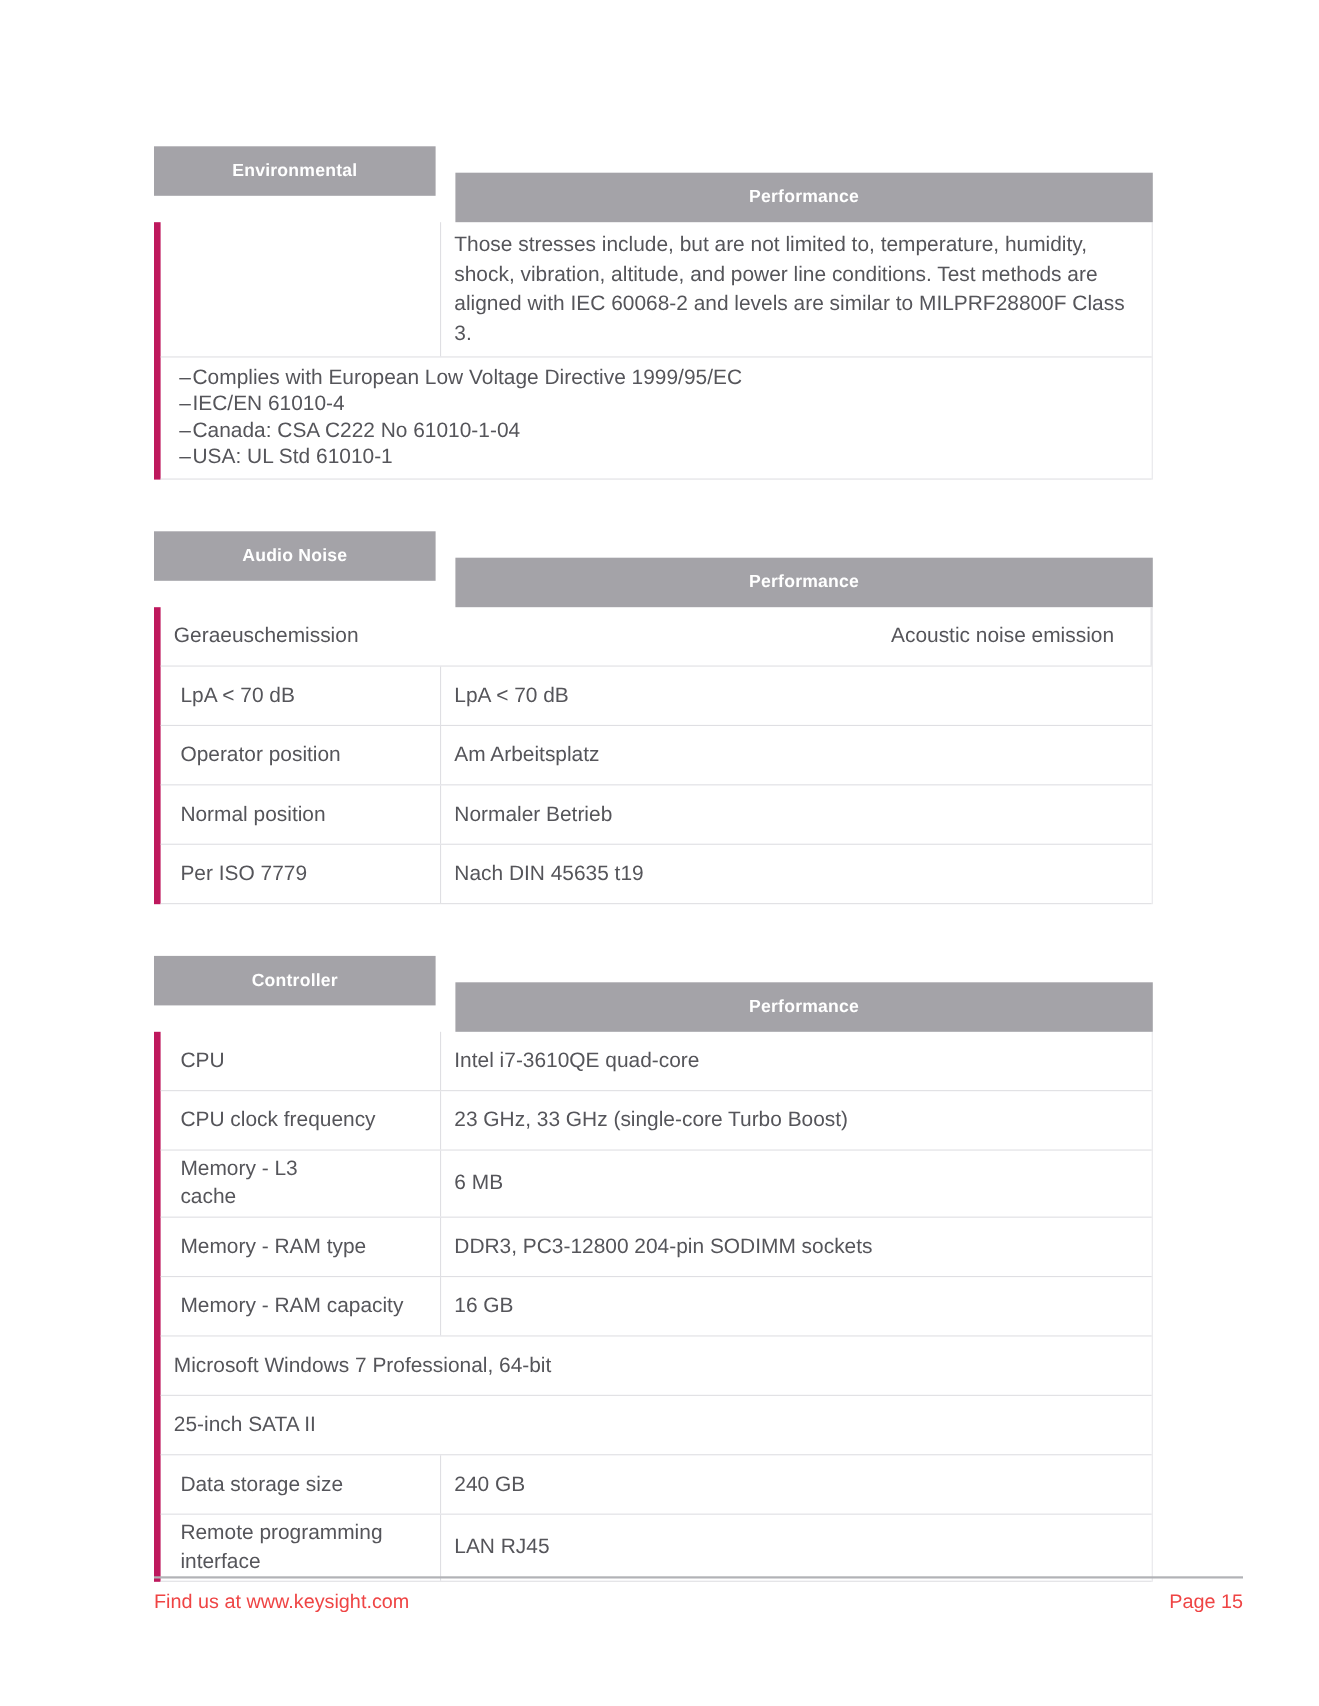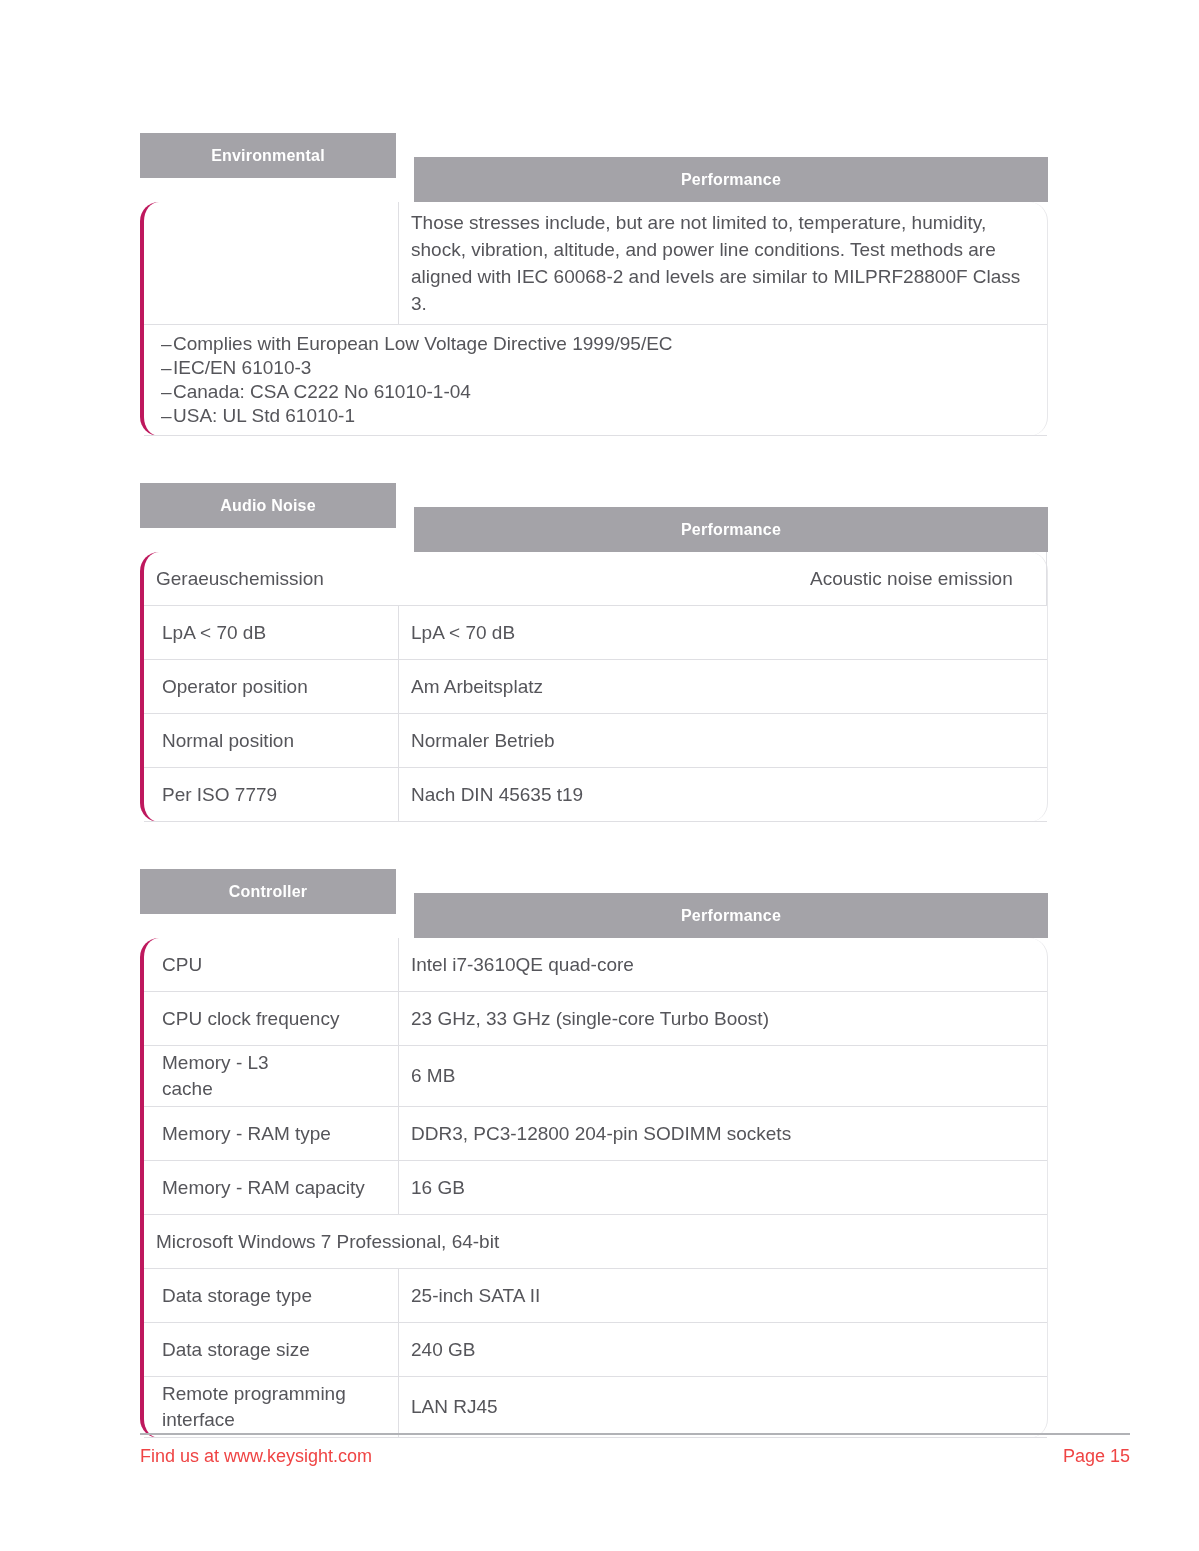--- a/index.html
+++ b/index.html
@@ -33,23 +33,22 @@
     font-size: 16px;
     height: 45px;
     display: flex;
     align-items: center;
     justify-content: center;
     letter-spacing: 0.2px;
   }
   .th.c1 { width: 256px; }
   .th.c2 { flex: 1; margin-top: 24px; }
   .tbody {
-    border-left: 4px solid #be185d;
+    border-left: 6px solid #be185d;
     border-right: 1px solid #e7e7ea;
-    border-radius: 19px;
   }
   .tr {
     display: flex;
     border-bottom: 1px solid #dfdfe3;
     min-height: 53px;
   }
   .td {
     display: flex;
     align-items: center;
     box-sizing: border-box;
@@ -122,21 +121,21 @@
           </div>
           <div class="tr">
             <div class="td c2">
               <div class="list">
                 <div class="li">
                   <span class="dash">–</span>
                   <span>Complies with European Low Voltage Directive 1999/95/EC</span>
                 </div>
                 <div class="li">
                   <span class="dash">–</span>
-                  <span>IEC/EN 61010-3</span>
+                  <span>IEC/EN 61010-4</span>
                 </div>
                 <div class="li">
                   <span class="dash">–</span>
                   <span>Canada: CSA C222 No 61010-1-04</span>
                 </div>
                 <div class="li">
                   <span class="dash">–</span>
                   <span>USA: UL Std 61010-1</span>
                 </div>
               </div>
@@ -240,23 +239,20 @@
             <div class="td c2">
               <span>16 GB</span>
             </div>
           </div>
           <div class="tr">
             <div class="td c2">
               <span>Microsoft Windows 7 Professional, 64-bit</span>
             </div>
           </div>
           <div class="tr">
-            <div class="td c1">
-              <span class="label-text">Data storage type</span>
-            </div>
             <div class="td c2">
               <span>25-inch SATA II</span>
             </div>
           </div>
           <div class="tr">
             <div class="td c1">
               <span class="label-text">Data storage size</span>
             </div>
             <div class="td c2">
               <span>240 GB</span>

